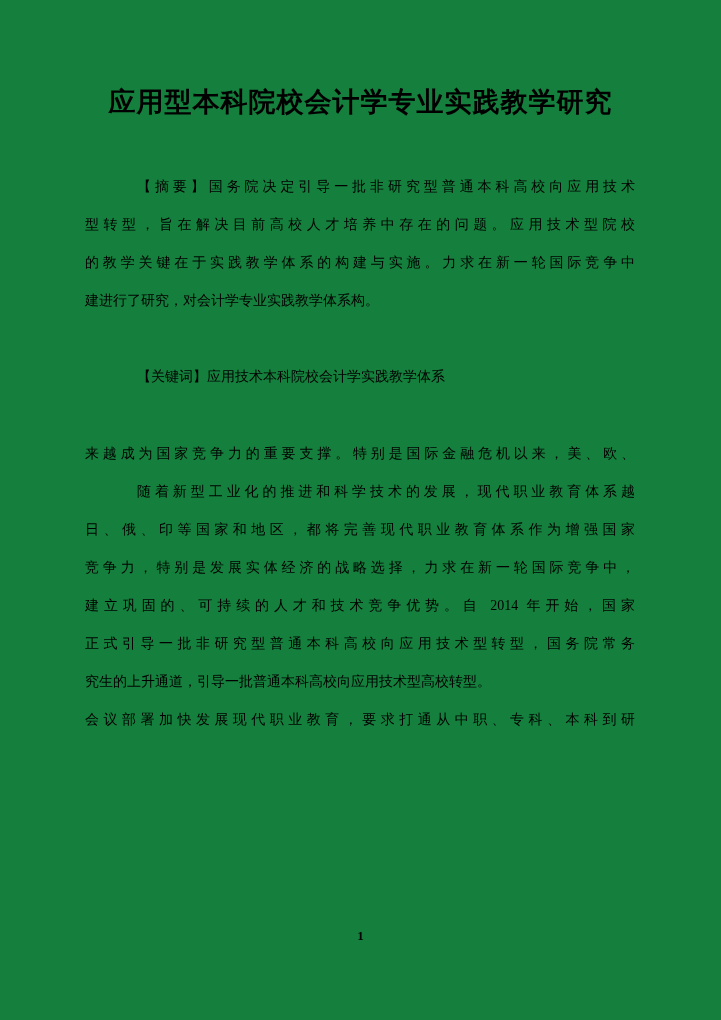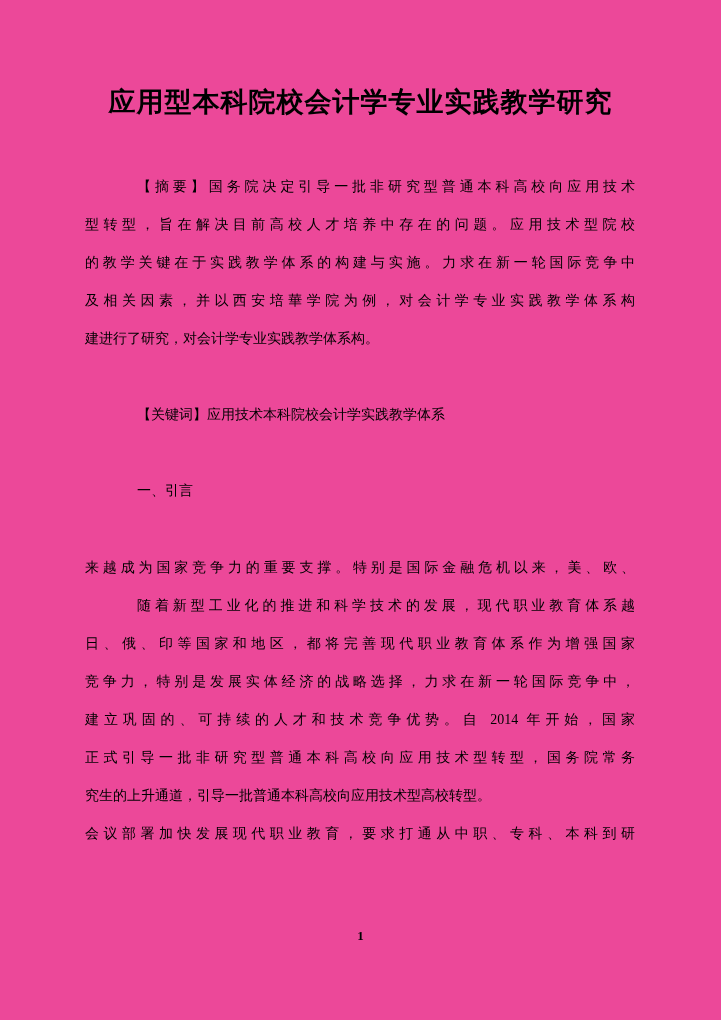--- a/index.html
+++ b/index.html
@@ -5,21 +5,21 @@
   html, body {
     margin: 0;
     padding: 0;
     background: #ffffff;
   }
   .page {
     position: relative;
     width: 721px;
     height: 1020px;
     margin: 0 auto;
-    background: #ec4899;
+    background: #15803d;
     color: #000000;
     font-family: "Liberation Serif", "DejaVu Serif", serif;
     overflow: hidden;
   }
   .title {
     margin: 0;
     padding: 85px 0 0 0;
     font-size: 27px;
     line-height: 34px;
     font-weight: bold;
@@ -71,31 +71,27 @@
 <body>
 
 <div class="page">
 
   <h1 class="title">应用型本科院校会计学专业实践教学研究</h1>
 
   <div class="text-col abstract-block">
       <div class="line indent">【摘要】国务院决定引导一批非研究型普通本科高校向应用技术</div>
       <div class="line">型转型，旨在解决目前高校人才培养中存在的问题。应用技术型院校</div>
       <div class="line">的教学关键在于实践教学体系的构建与实施。力求在新一轮国际竞争中</div>
-      <div class="line">及相关因素，并以西安培華学院为例，对会计学专业实践教学体系构</div>
       <div class="line no-fill">建进行了研究，对会计学专业实践教学体系构。</div>
     </div>
 
   <div class="text-col keywords-block">
     <div class="line indent no-fill">【关键词】应用技术本科院校会计学实践教学体系</div>
   </div>
 
-  <div class="text-col heading-block">
-    <div class="line indent no-fill">一、引言</div>
-  </div>
 
   <div class="text-col intro-block">
       <div class="line">来越成为国家竞争力的重要支撑。特别是国际金融危机以来，美、欧、</div>
       <div class="line indent">随着新型工业化的推进和科学技术的发展，现代职业教育体系越</div>
       <div class="line">日、俄、印等国家和地区，都将完善现代职业教育体系作为增强国家</div>
       <div class="line">竞争力，特别是发展实体经济的战略选择，力求在新一轮国际竞争中，</div>
       <div class="line">建立巩固的、可持续的人才和技术竞争优势。自 2014 年开始，国家</div>
       <div class="line">正式引导一批非研究型普通本科高校向应用技术型转型，国务院常务</div>
       <div class="line no-fill">究生的上升通道，引导一批普通本科高校向应用技术型高校转型。</div>
       <div class="line">会议部署加快发展现代职业教育，要求打通从中职、专科、本科到研</div>

